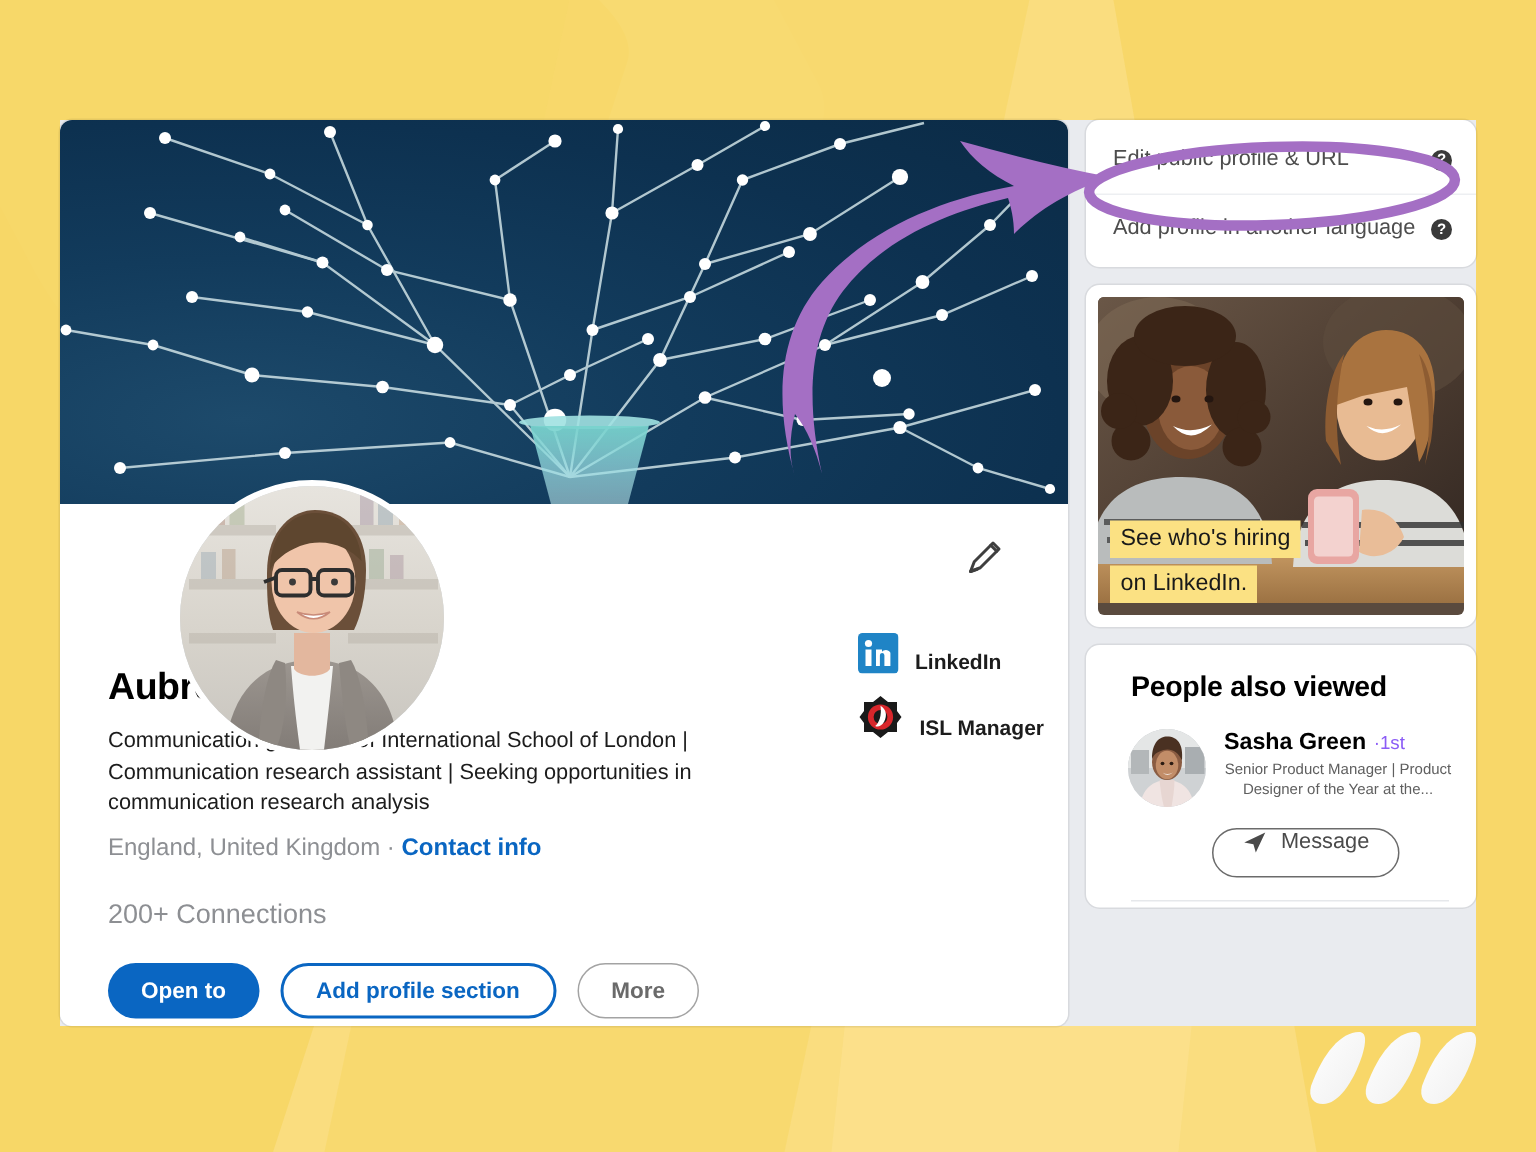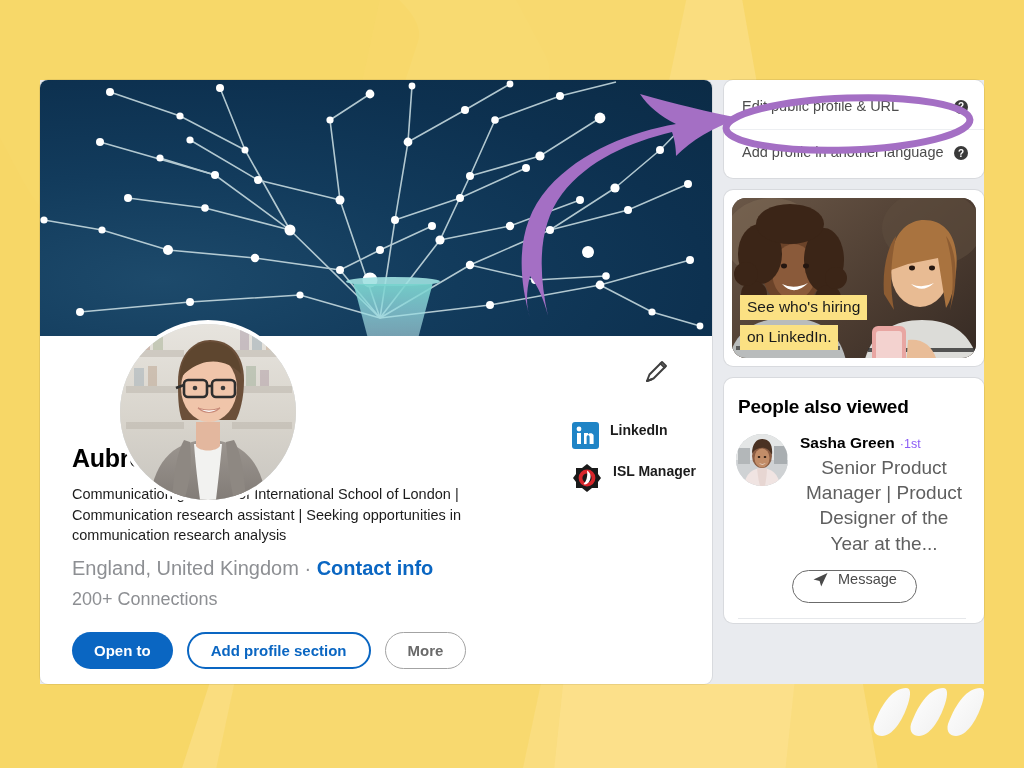--- a/index.html
+++ b/index.html
@@ -160,43 +160,43 @@
     margin: 0 0 11px 0;
   }
   .talks {
     font-size: 14px;
     color: #8d8f93;
     line-height: 1.45;
     max-width: 400px;
     margin: 0 0 9px 0;
   }
   .locrow {
-    font-size: 20px;
+    font-size: 16px;
     color: #8d8f93;
-    margin: 0 0 9px 0;
+    margin: 0 0 24px 0;
   }
   .locrow .contact {
     color: #0a66c2;
     font-weight: bold;
     cursor: pointer;
   }
   .connections {
     font-size: 18px;
     color: #8d8f93;
     margin: 0 0 22px 0;
   }
 
   
   .badges {
     position: absolute;
     left: 532px; top: 86px;
     display: flex; flex-direction: column; gap: 14px;
   }
   .badge {
-    display: flex; align-items: flex-start; gap: 11px;
+    display: flex; align-items: flex-end; gap: 11px;
     cursor: pointer;
   }
   .badge-label {
     font-size: 14px; font-weight: bold; color: #1c1c1c;
     white-space: nowrap;
   }
 
   
   .actions {
     display: flex; align-items: center; gap: 14px;
@@ -257,43 +257,43 @@
     background: #3a3a3a; color: #ffffff;
     font-size: 10px; font-weight: bold;
     display: flex; align-items: center; justify-content: center;
     flex: 0 0 auto; margin-left: 8px;
   }
 
   
   .ad-card { padding: 8px; }
   .ad-inner {
     position: relative;
-    width: 100%; height: 160px;
-    border-radius: 14px;
+    width: 100%; height: 212px;
+    border-radius: 4px;
     overflow: hidden;
     background: #5a4a3e;
   }
   .ad-inner svg { position: absolute; inset: 0; }
   .ad-caption {
     position: absolute;
     left: 8px; bottom: 8px;
     display: flex; flex-direction: column;
     align-items: flex-start; gap: 5px;
   }
   .ad-line {
     background: #fbe183;
     color: #18191a;
     font-size: 15.5px;
     padding: 3px 7px 4px 7px;
     line-height: 1.15;
     white-space: nowrap;
   }
 
   
-  .pav-card { padding: 16px 16px 4px 12px; }
+  .pav-card { padding: 16px 16px 4px 28px; }
   .pav-title {
     font-size: 19px; font-weight: bold;
     color: #000000;
     margin: 2px 0 16px 2px;
     letter-spacing: -.2px;
   }
   .pav-person { display: flex; gap: 12px; }
   .pav-avatar {
     width: 52px; height: 52px; border-radius: 50%;
     overflow: hidden; flex: 0 0 auto;
@@ -303,21 +303,21 @@
   .pav-body { flex: 1; min-width: 0; text-align: center; }
   .pav-name-row {
     display: flex; align-items: baseline; gap: 5px;
   }
   .pav-name {
     font-size: 15.5px; font-weight: bold; color: #000000;
     cursor: pointer;
   }
   .pav-degree { font-size: 12.5px; color: #8b5cf6; }
   .pav-sub {
-    font-size: 19px; color: #5f5f5f;
+    font-size: 10px; color: #5f5f5f;
     line-height: 1.33; margin-top: 3px;
   }
   .msg-btn-wrap { padding: 14px 0 0 56px; }
   .msg-btn {
     display: inline-flex; align-items: flex-start; gap: 9px;
     border: 1.4px solid #6b6b6b;
     border-radius: 18px;
     height: 31px; padding: 0 19px;
     font-size: 14.5px; color: #4a4a4a;
     background: #ffffff;

